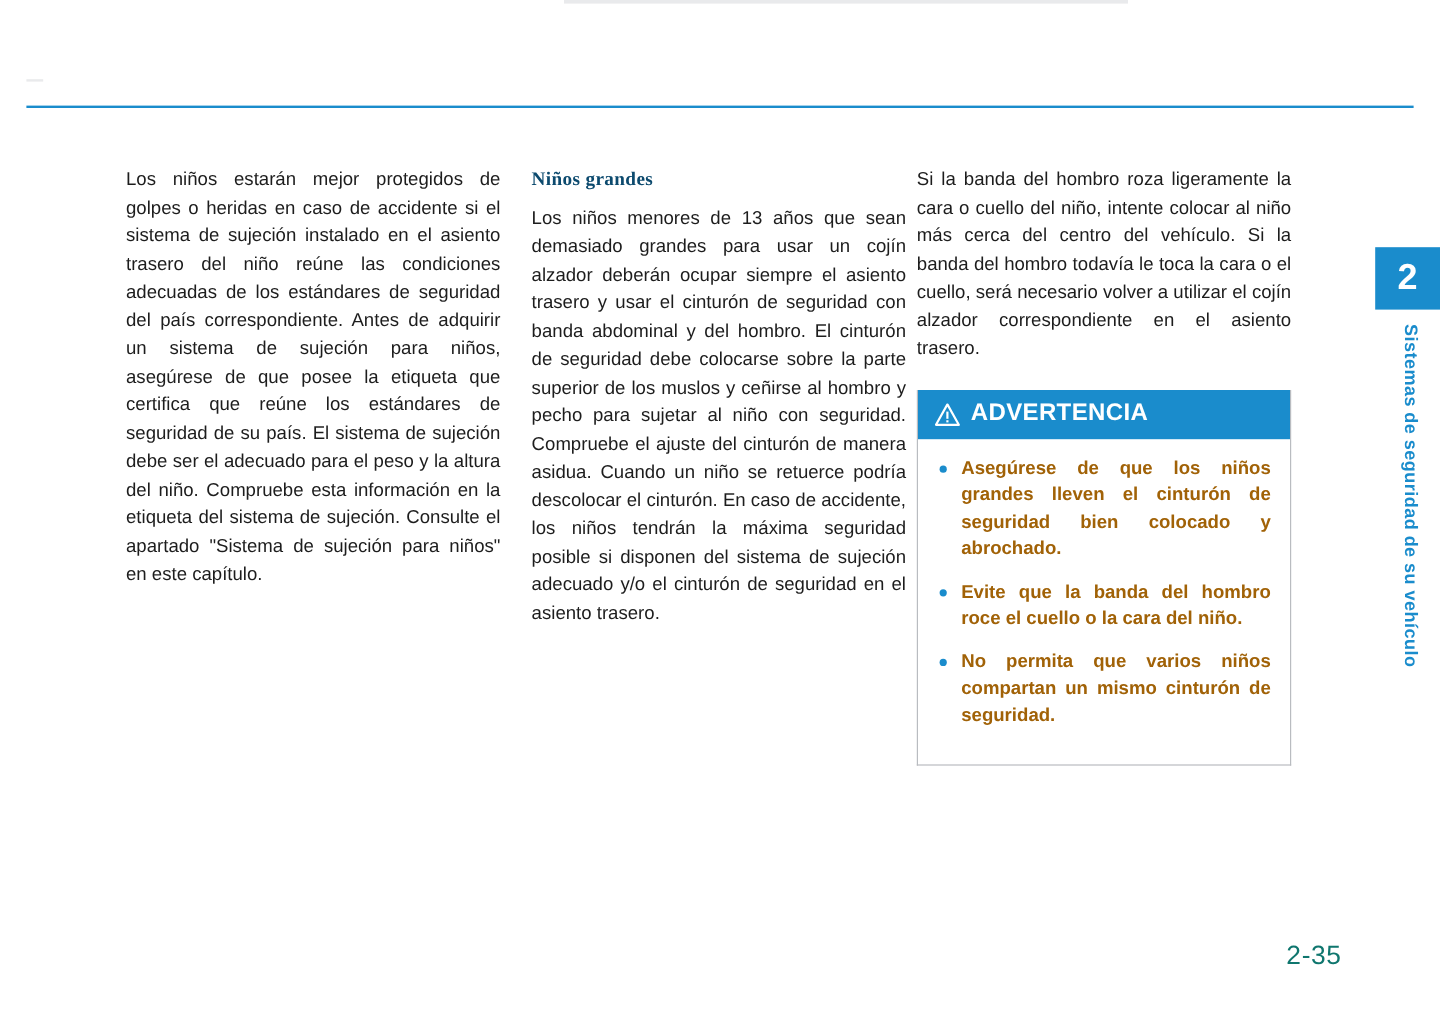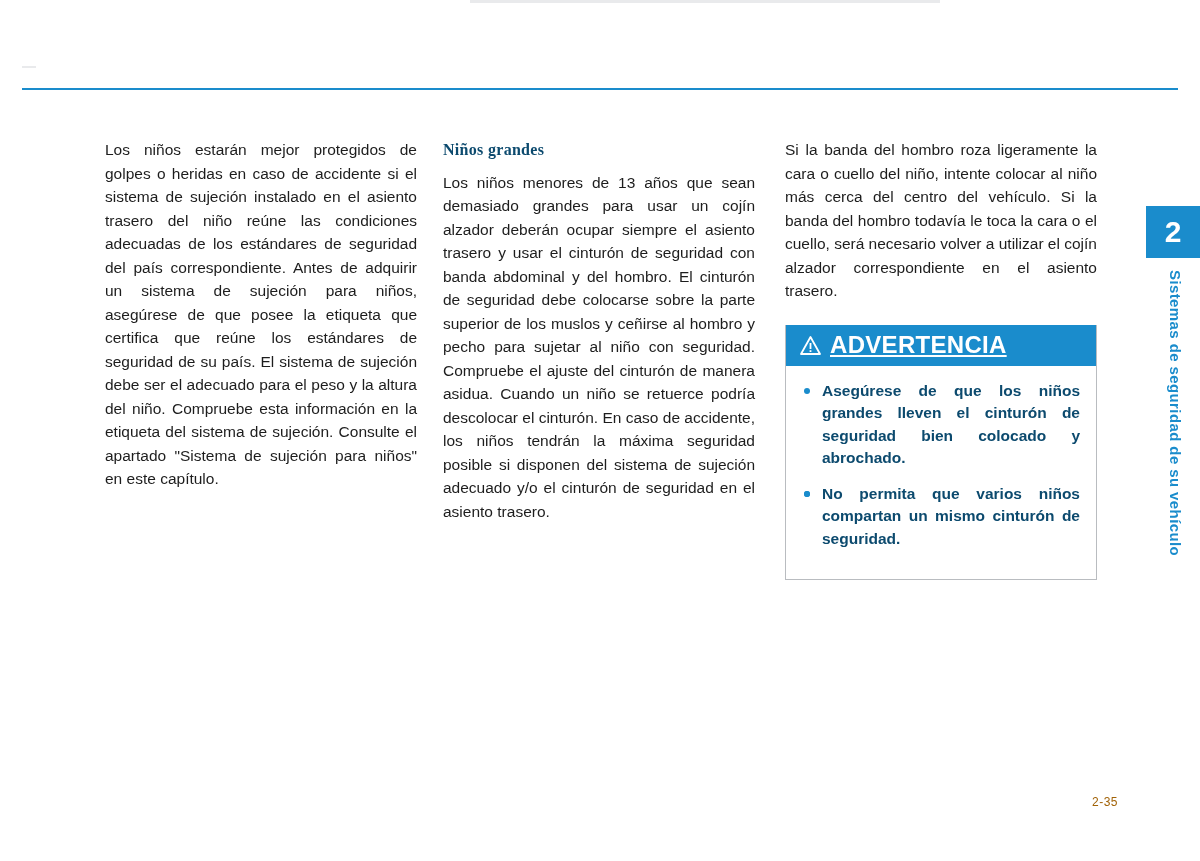--- a/index.html
+++ b/index.html
@@ -85,21 +85,21 @@
     text-justify: inter-word;
   }
   .col p {
     margin: 0 0 14px 0;
     text-align: justify;
   }
   .col p:last-child { margin-bottom: 0; }
 
   #col1 { left: 105px; width: 312px; }
   #col2 { left: 443px; width: 312px; }
-  #col3 { left: 785px; width: 312px; }
+  #col3 { left: 764px; width: 312px; }
 
   .subhead {
     font-family: "Liberation Serif", serif;
     font-weight: bold;
     font-size: 16px;
     color: #0c4a6e;
     margin: 0 0 9px 0;
     letter-spacing: 0.3px;
   }
 
@@ -114,24 +114,23 @@
     background: #1a8ccc;
     color: #ffffff;
     height: 41px;
     display: flex;
     align-items: center;
     gap: 9px;
     padding: 0 14px;
     box-sizing: border-box;
   }
   .warning-head .title {
-    font-size: 24px;
+    font-size: 20px;
     font-weight: bold;
     letter-spacing: 0.3px;
-    text-decoration: underline;
   }
   .tri-icon {
     width: 21px;
     height: 19px;
     flex: 0 0 auto;
     position: relative;
   }
   .warning-body {
     padding: 14px 16px 16px 14px;
   }
@@ -140,40 +139,40 @@
     padding: 0;
     list-style: none;
   }
   ul.bullets li {
     position: relative;
     padding-left: 22px;
     margin-bottom: 13px;
     font-size: 15.5px;
     line-height: 22.5px;
     font-weight: bold;
-    color: #0c4a6e;
+    color: #a16207;
     text-align: justify;
   }
   ul.bullets li:last-child { margin-bottom: 13px; }
   ul.bullets li .dot {
     position: absolute;
     left: 4px;
     top: 8px;
     width: 6px;
     height: 6px;
     border-radius: 50%;
     background: #1a8ccc;
   }
 
   .folio {
     position: absolute;
     right: 82px;
     bottom: 52px;
-    font-size: 12px;
-    color: #a16207;
+    font-size: 22px;
+    color: #0f766e;
     letter-spacing: 0.5px;
   }
 </style>
 </head>
 <body>
 
 <div class="page">
 
   <div class="top-rule"></div>
   <div class="header-rule-left"></div>
@@ -208,20 +207,21 @@
         <span class="title">ADVERTENCIA</span>
       </div>
       <div class="warning-body">
         <ul class="bullets">
           <li>
             <span class="dot"></span>
             <span>Asegúrese de que los niños grandes lleven el cinturón de seguridad bien colocado y abrochado.</span>
           </li>
           <li>
             <span class="dot"></span>
+            <span>Evite que la banda del hombro roce el cuello o la cara del niño.</span>
           </li>
           <li>
             <span class="dot"></span>
             <span>No permita que varios niños compartan un mismo cinturón de seguridad.</span>
           </li>
         </ul>
       </div>
     </div>
   </div>
 

